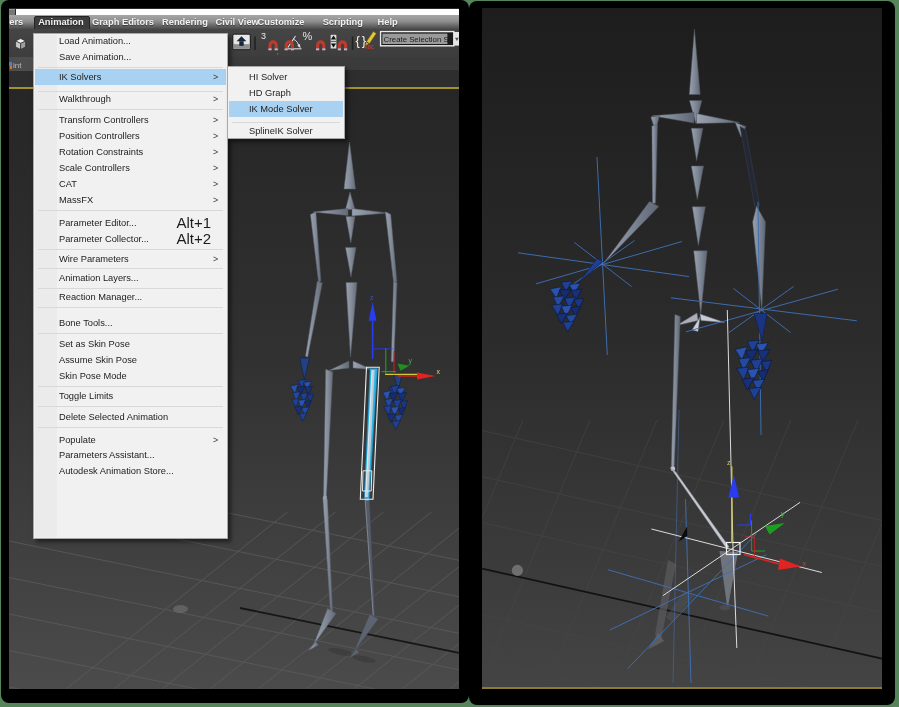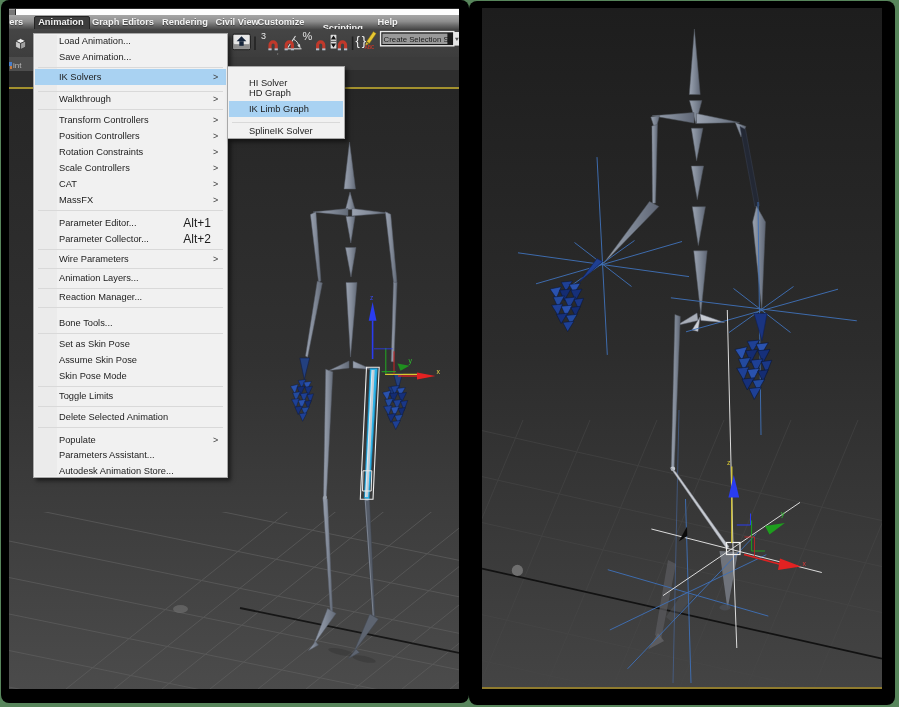--- a/index.html
+++ b/index.html
@@ -1,40 +1,40 @@
 <!DOCTYPE html>
 <html><head><meta charset="utf-8"><style>
 html,body{margin:0;padding:0}
 body{width:899px;height:707px;background:#57855b;overflow:hidden;position:relative;
   font-family:"Liberation Sans",sans-serif}
 .a{position:absolute}
 .mi{position:absolute;left:25px;height:16px;line-height:16px;font-size:9.3px;color:#1c1c1c;white-space:nowrap}
 .sep{position:absolute;left:4px;right:4px;height:1px;background:#d9d9d9}
 .arr{position:absolute;left:179px;width:12px;font-size:9px;color:#3a3a3a}
-.sc{position:absolute;right:16px;font-size:12px;color:#1c1c1c;height:16px;line-height:16px}
+.sc{position:absolute;right:16px;font-size:15px;color:#1c1c1c;height:16px;line-height:16px}
 .mb{position:absolute;top:0;height:14px;line-height:14px;font-size:9.3px;color:#f2f2f2;
   text-align:center;font-weight:bold;text-shadow:0 1px 1px rgba(0,0,0,.5)}
 </style></head>
 <body>
 <div class="a" style="left:1px;top:0;width:468px;height:703px;background:#000;border-radius:8px"></div>
 <div class="a" style="left:469px;top:1px;width:426px;height:704px;background:#000;border-radius:8px"></div>
 
 <div class="a" style="left:9px;top:8px;width:450px;height:681px;background:#3a3a3a;overflow:hidden">
 <div class="a" style="left:0;top:0;width:450px;height:7px;background:#2b2b2b"></div>
 <div class="a" style="left:0;top:1px;width:6px;height:5px;background:#777;border-top:1px solid #999"></div>
 <div class="a" style="left:6.5px;top:1px;width:443px;height:5.5px;background:#fdfdfd"></div>
 <div class="a" style="left:0;top:7px;width:450px;height:14px;background:linear-gradient(#a6a6a6,#8f8f8f 45%,#626262 80%,#4a4a4a)"></div>
 <div class="a" style="left:24.8px;top:7.5px;width:54.2px;height:13px;background:#3d3d3d;border:1px solid #242424;border-radius:2px"></div>
 <div class="mb" style="left:-7px;top:7px;width:26px">iers</div>
 <div class="mb" style="left:6.9px;top:7px;width:90px">Animation</div>
 <div class="mb" style="left:69px;top:7px;width:90px">Graph Editors</div>
 <div class="mb" style="left:131px;top:7px;width:90px">Rendering</div>
 <div class="mb" style="left:183.2px;top:7px;width:90px">Civil View</div>
 <div class="mb" style="left:227px;top:7px;width:90px">Customize</div>
-<div class="mb" style="left:288.8px;top:13px;width:90px">Scripting</div>
+<div class="mb" style="left:288.8px;top:7px;width:90px">Scripting</div>
 <div class="mb" style="left:333.6px;top:7px;width:90px">Help</div>
 <div class="a" style="left:0;top:21px;width:450px;height:28px;background:linear-gradient(#454545,#3d3d3d)"></div>
 <div class="a" style="left:0;top:49px;width:450px;height:30px;background:#2e2e2e"></div>
 <div class="a" style="left:0;top:49px;width:450px;height:13px;background:#3b3b3b"></div>
 <div class="a" style="left:0;top:49px;width:23.5px;height:14px;background:#4d4d4d"></div>
 <div class="a" style="left:0;top:53px;height:10px;line-height:10px;font-size:8px;color:#b8b8b8;left:4px">int</div>
 <div class="a" style="left:0;top:54px;width:3px;height:4px;background:#4a7ec8"></div>
 <div class="a" style="left:1px;top:58px;width:2px;height:3px;background:#c87a3a"></div>
 <div class="a" style="left:0;top:78.5px;width:450px;height:2.5px;background:#a3912e"></div>
 <svg class="a" style="left:0;top:21px" width="450" height="28" viewBox="9 29 450 28">
@@ -180,21 +180,21 @@
 <polygon points="417,372.6 417,379.6 435.5,376" fill="#e32222"></polygon>
 <text x="436.5" y="373.5" font-size="7" fill="#e8d84a">x</text>
 <polygon points="397.5,363.5 400.5,370.8 409.5,365.8" fill="#1f8f1f"></polygon>
 <text x="408.5" y="362.5" font-size="7" fill="#2fbf2f">y</text>
 <line x1="372.6" y1="359" x2="372.6" y2="320.5" stroke="#2a3cf0" stroke-width="1.6"></line>
 <line x1="374" y1="348.8" x2="392.6" y2="348.8" stroke="#2a3cf0" stroke-width="0.9" opacity="0.9"></line>
 <polygon points="368.7,320.7 376.5,320.7 372.6,302" fill="#2a3cf0"></polygon>
 <text x="370" y="299.5" font-size="6.5" fill="#3a4cf8">z</text>
 </svg>
 </div>
-<div class="a" style="left:33px;top:33px;width:195px;height:445px;background:#f1f1f1;border:1px solid #a8a8a8;box-sizing:border-box;box-shadow:3px 3px 4px rgba(0,0,0,0.5)">
+<div class="a" style="left:33px;top:33px;width:195px;height:506px;background:#f1f1f1;border:1px solid #a8a8a8;box-sizing:border-box;box-shadow:3px 3px 4px rgba(0,0,0,0.5)">
 <div class="a" style="left:1px;top:1px;bottom:1px;width:22px;background:#ebebeb"></div>
 <div class="a" style="left:1px;right:1px;top:35px;height:16px;background:#a9d2f2"></div>
 <div class="mi" style="top:-1.5px">Load Animation...</div>
 <div class="mi" style="top:14.5px">Save Animation...</div>
 <div class="mi" style="top:35px">IK Solvers</div>
 <div class="arr" style="top:35px;height:16px;line-height:16px">&gt;</div>
 <div class="mi" style="top:56.5px">Walkthrough</div>
 <div class="arr" style="top:56.5px;height:16px;line-height:16px">&gt;</div>
 <div class="mi" style="top:78px">Transform Controllers</div>
 <div class="arr" style="top:78px;height:16px;line-height:16px">&gt;</div>
@@ -234,23 +234,23 @@
 <div class="sep" style="top:234px"></div>
 <div class="sep" style="top:253.5px"></div>
 <div class="sep" style="top:273px"></div>
 <div class="sep" style="top:298.5px"></div>
 <div class="sep" style="top:351.5px"></div>
 <div class="sep" style="top:372px"></div>
 <div class="sep" style="top:392.5px"></div>
 </div>
 <div class="a" style="left:227px;top:66px;width:118px;height:73px;background:#f1f1f1;border:1px solid #a8a8a8;box-sizing:border-box;box-shadow:3px 3px 4px rgba(0,0,0,0.5)">
 <div class="a" style="left:1px;right:1px;top:34px;height:16px;background:#a9d2f2"></div>
-<div class="mi" style="left:21px;top:8px">HI Solver</div>
+<div class="mi" style="left:21px;top:2px">HI Solver</div>
 <div class="mi" style="left:21px;top:18px">HD Graph</div>
-<div class="mi" style="left:21px;top:34px">IK Limb Graph</div>
+<div class="mi" style="left:21px;top:34px">IK Mode Solver</div>
 <div class="mi" style="left:21px;top:55.5px">SplineIK Solver</div>
 <div class="sep" style="top:54.5px"></div>
 </div>
 <div class="a" style="left:482px;top:8px;width:400px;height:681px;overflow:hidden">
 <svg width="400" height="681" viewBox="482 8 400 681">
 <defs>
 <linearGradient id="vg2" x1="0" y1="0" x2="0" y2="1">
  <stop offset="0" stop-color="#1d1d1d"></stop>
           <stop offset="0.5" stop-color="#2c2c2c"></stop>
  <stop offset="1" stop-color="#444444"></stop>

